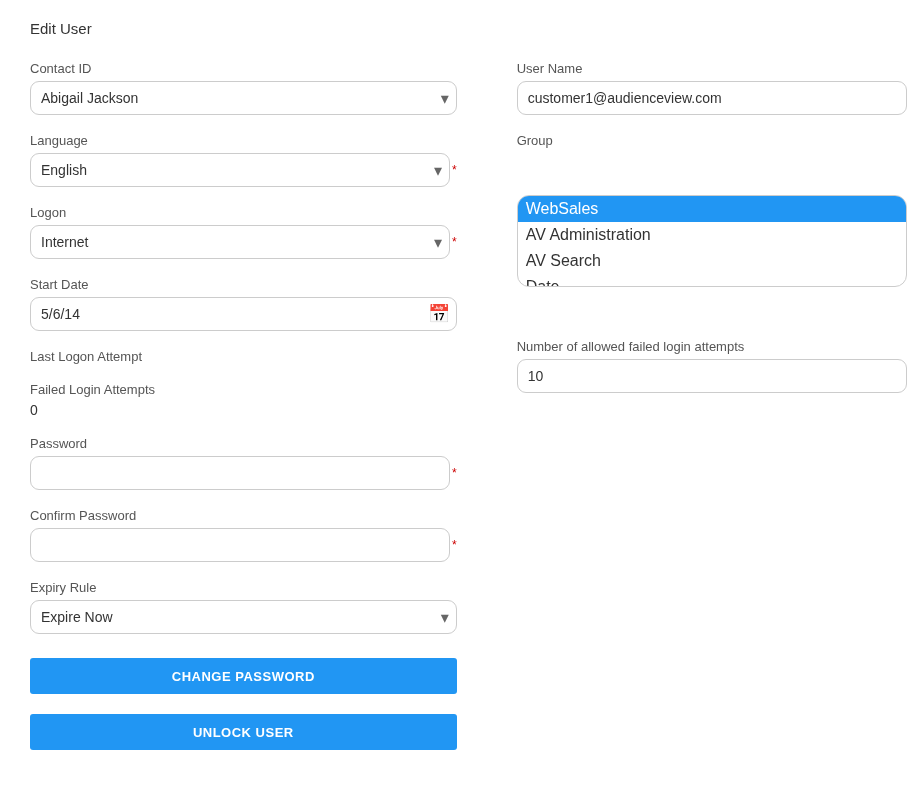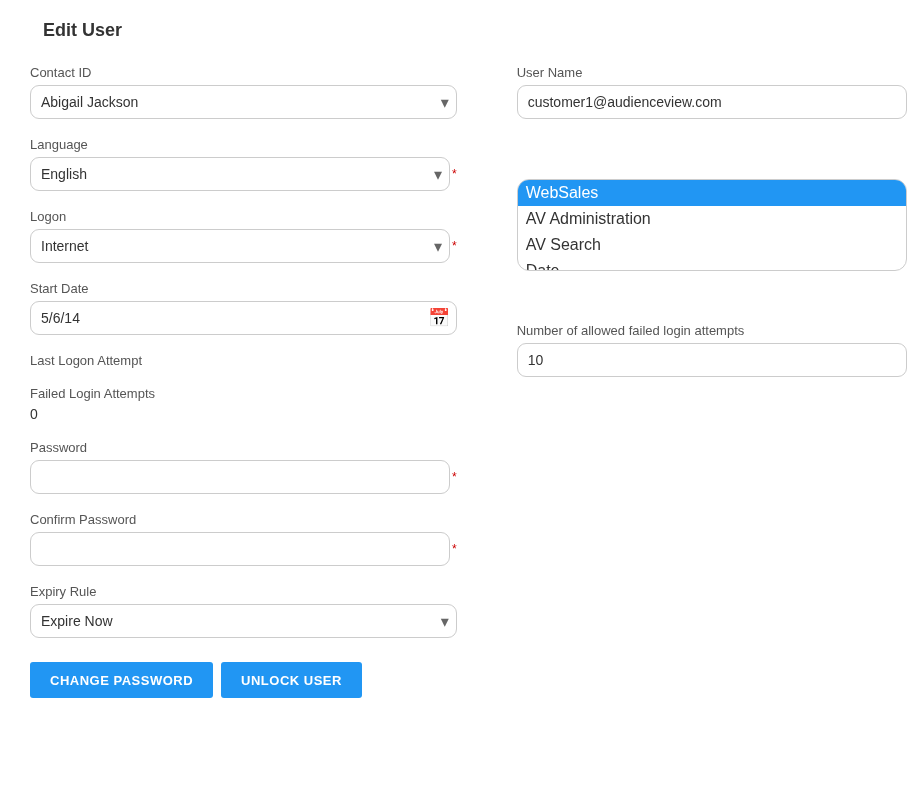--- a/index.html
+++ b/index.html
@@ -4,25 +4,24 @@
   <style>
     * { box-sizing: border-box; margin: 0; padding: 0; }
     body {
       font-family: Arial, sans-serif;
       font-size: 14px;
       color: #333;
       background: #fff;
       padding: 20px 30px;
     }
     h1 {
-      font-size: 18px;
-      font-weight: bold;
+      font-size: 15px;
+      font-weight: normal;
       color: #333;
       margin-bottom: 24px;
-      margin-left: 13px;
     }
     .layout {
       display: flex;
       gap: 60px;
     }
     .col-left {
       flex: 0 0 420px;
     }
     .col-right {
       flex: 1;
@@ -109,22 +108,23 @@
       cursor: pointer;
       white-space: nowrap;
     }
     .group-listbox .list-item.selected {
       background: #2196F3;
       color: #fff;
     }
     
     .button-row {
       display: flex;
-      gap: 8px;
+      gap: 20px;
       margin-top: 24px;
+      flex-direction: column;
     }
     .btn {
       height: 36px;
       padding: 0 20px;
       border: none;
       border-radius: 3px;
       font-size: 13px;
       font-weight: bold;
       cursor: pointer;
       letter-spacing: 0.5px;
@@ -227,20 +227,21 @@
 
     <div class="field-group">
       <label>User Name</label>
       <div style="position:relative; display:flex; align-items:center;">
         <input type="text" style="width: 390px;" value="customer1@audienceview.com">
 
       </div>
     </div>
 
     <div class="field-group">
+      <label>Group</label>
       <div style="position:relative; display:flex; align-items:flex-start;">
         <div class="group-listbox" style="width:390px;">
           <div class="list-item selected">WebSales</div>
           <div class="list-item">AV Administration</div>
           <div class="list-item">AV Search</div>
           <div class="list-item">Date</div>
 
         </div>
 
       </div>

